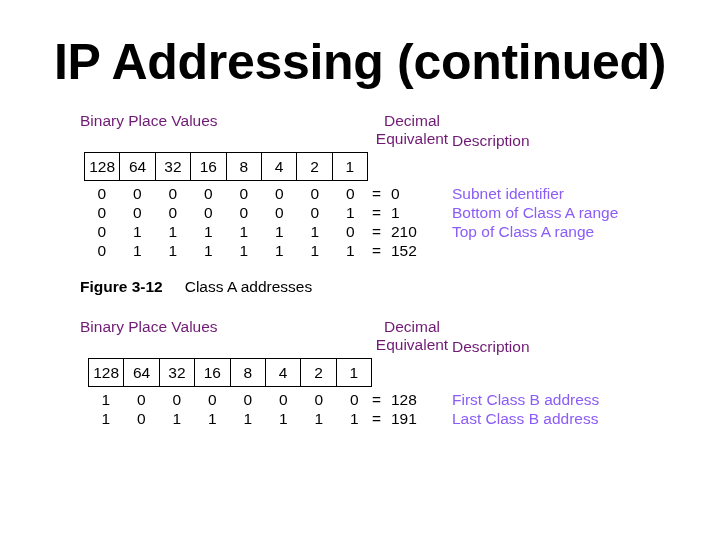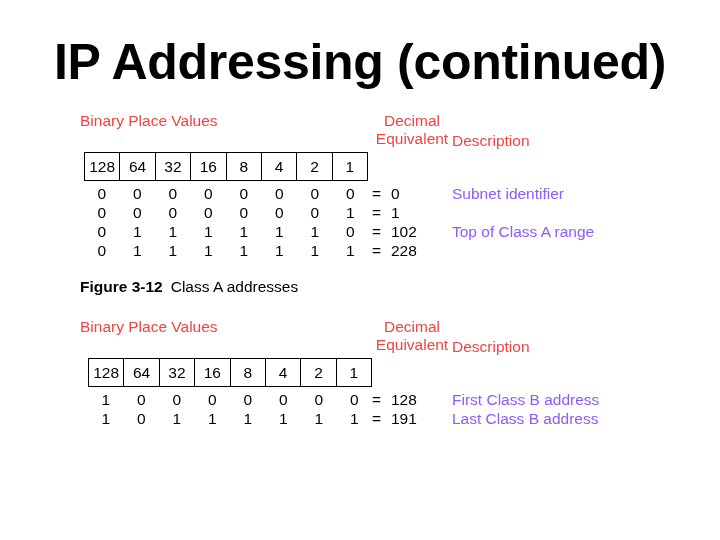--- a/index.html
+++ b/index.html
@@ -42,21 +42,21 @@
   #figure-b { top: 318px; }
 
   .col-headers {
     position: relative;
     height: 40px;
   }
   .hdr {
     position: absolute;
     font-family: "Liberation Sans", sans-serif;
     font-size: 15.5px;
-    color: #ef4444;
+    color: #701a75;
     white-space: nowrap;
     line-height: 18px;
   }
   .hdr-binary   { left: 80px;  top: 0px; }
   .hdr-decimal  { left: 374px; top: 0px; width: 76px; text-align: center; }
   .hdr-desc     { left: 452px; top: 0px; margin-top: 20px; }
 
   
   .placevalue-row {
     position: absolute;
@@ -146,21 +146,21 @@
     font-family: "Liberation Sans", sans-serif;
     font-size: 15.5px;
     color: #000000;
     white-space: nowrap;
   }
   #figure-a .caption { left: 80px; top: 166px; }
   #figure-b .caption { left: 84px; top: 122px; }
 
   .caption-label {
     font-weight: bold;
-    margin-right: 8px;
+    margin-right: 22px;
   }
   .caption-text { font-weight: normal; }
 </style>
 </head>
 <body>
 
 <div class="slide-title">IP Addressing (continued)</div>
 
 <div class="figure" id="figure-a">
 
@@ -208,51 +208,52 @@
         <div class="bit">0</div>
         <div class="bit">0</div>
         <div class="bit">0</div>
         <div class="bit">0</div>
         <div class="bit">0</div>
         <div class="bit">0</div>
         <div class="bit">1</div>
       </div>
       <div class="eq">=</div>
       <div class="dec">1</div>
-    </div>
-
-    <div class="bin-row">
-      <div class="bits">
-        <div class="bit">0</div>
-        <div class="bit">1</div>
-        <div class="bit">1</div>
-        <div class="bit">1</div>
-        <div class="bit">1</div>
-        <div class="bit">1</div>
-        <div class="bit">1</div>
-        <div class="bit">0</div>
-      </div>
-      <div class="eq">=</div>
-      <div class="dec">102</div>
+      <div class="desc">Bottom of Class A range</div>
+    </div>
+
+    <div class="bin-row">
+      <div class="bits">
+        <div class="bit">0</div>
+        <div class="bit">1</div>
+        <div class="bit">1</div>
+        <div class="bit">1</div>
+        <div class="bit">1</div>
+        <div class="bit">1</div>
+        <div class="bit">1</div>
+        <div class="bit">0</div>
+      </div>
+      <div class="eq">=</div>
+      <div class="dec">210</div>
       <div class="desc">Top of Class A range</div>
     </div>
 
     <div class="bin-row">
       <div class="bits">
         <div class="bit">0</div>
         <div class="bit">1</div>
         <div class="bit">1</div>
         <div class="bit">1</div>
         <div class="bit">1</div>
         <div class="bit">1</div>
         <div class="bit">1</div>
         <div class="bit">1</div>
       </div>
       <div class="eq">=</div>
-      <div class="dec">228</div>
+      <div class="dec">152</div>
     </div>
 
   </div>
 
   <div class="caption">
     <span class="caption-label">Figure 3-12</span><span class="caption-text">Class A addresses</span>
   </div>
 
 </div>
 

